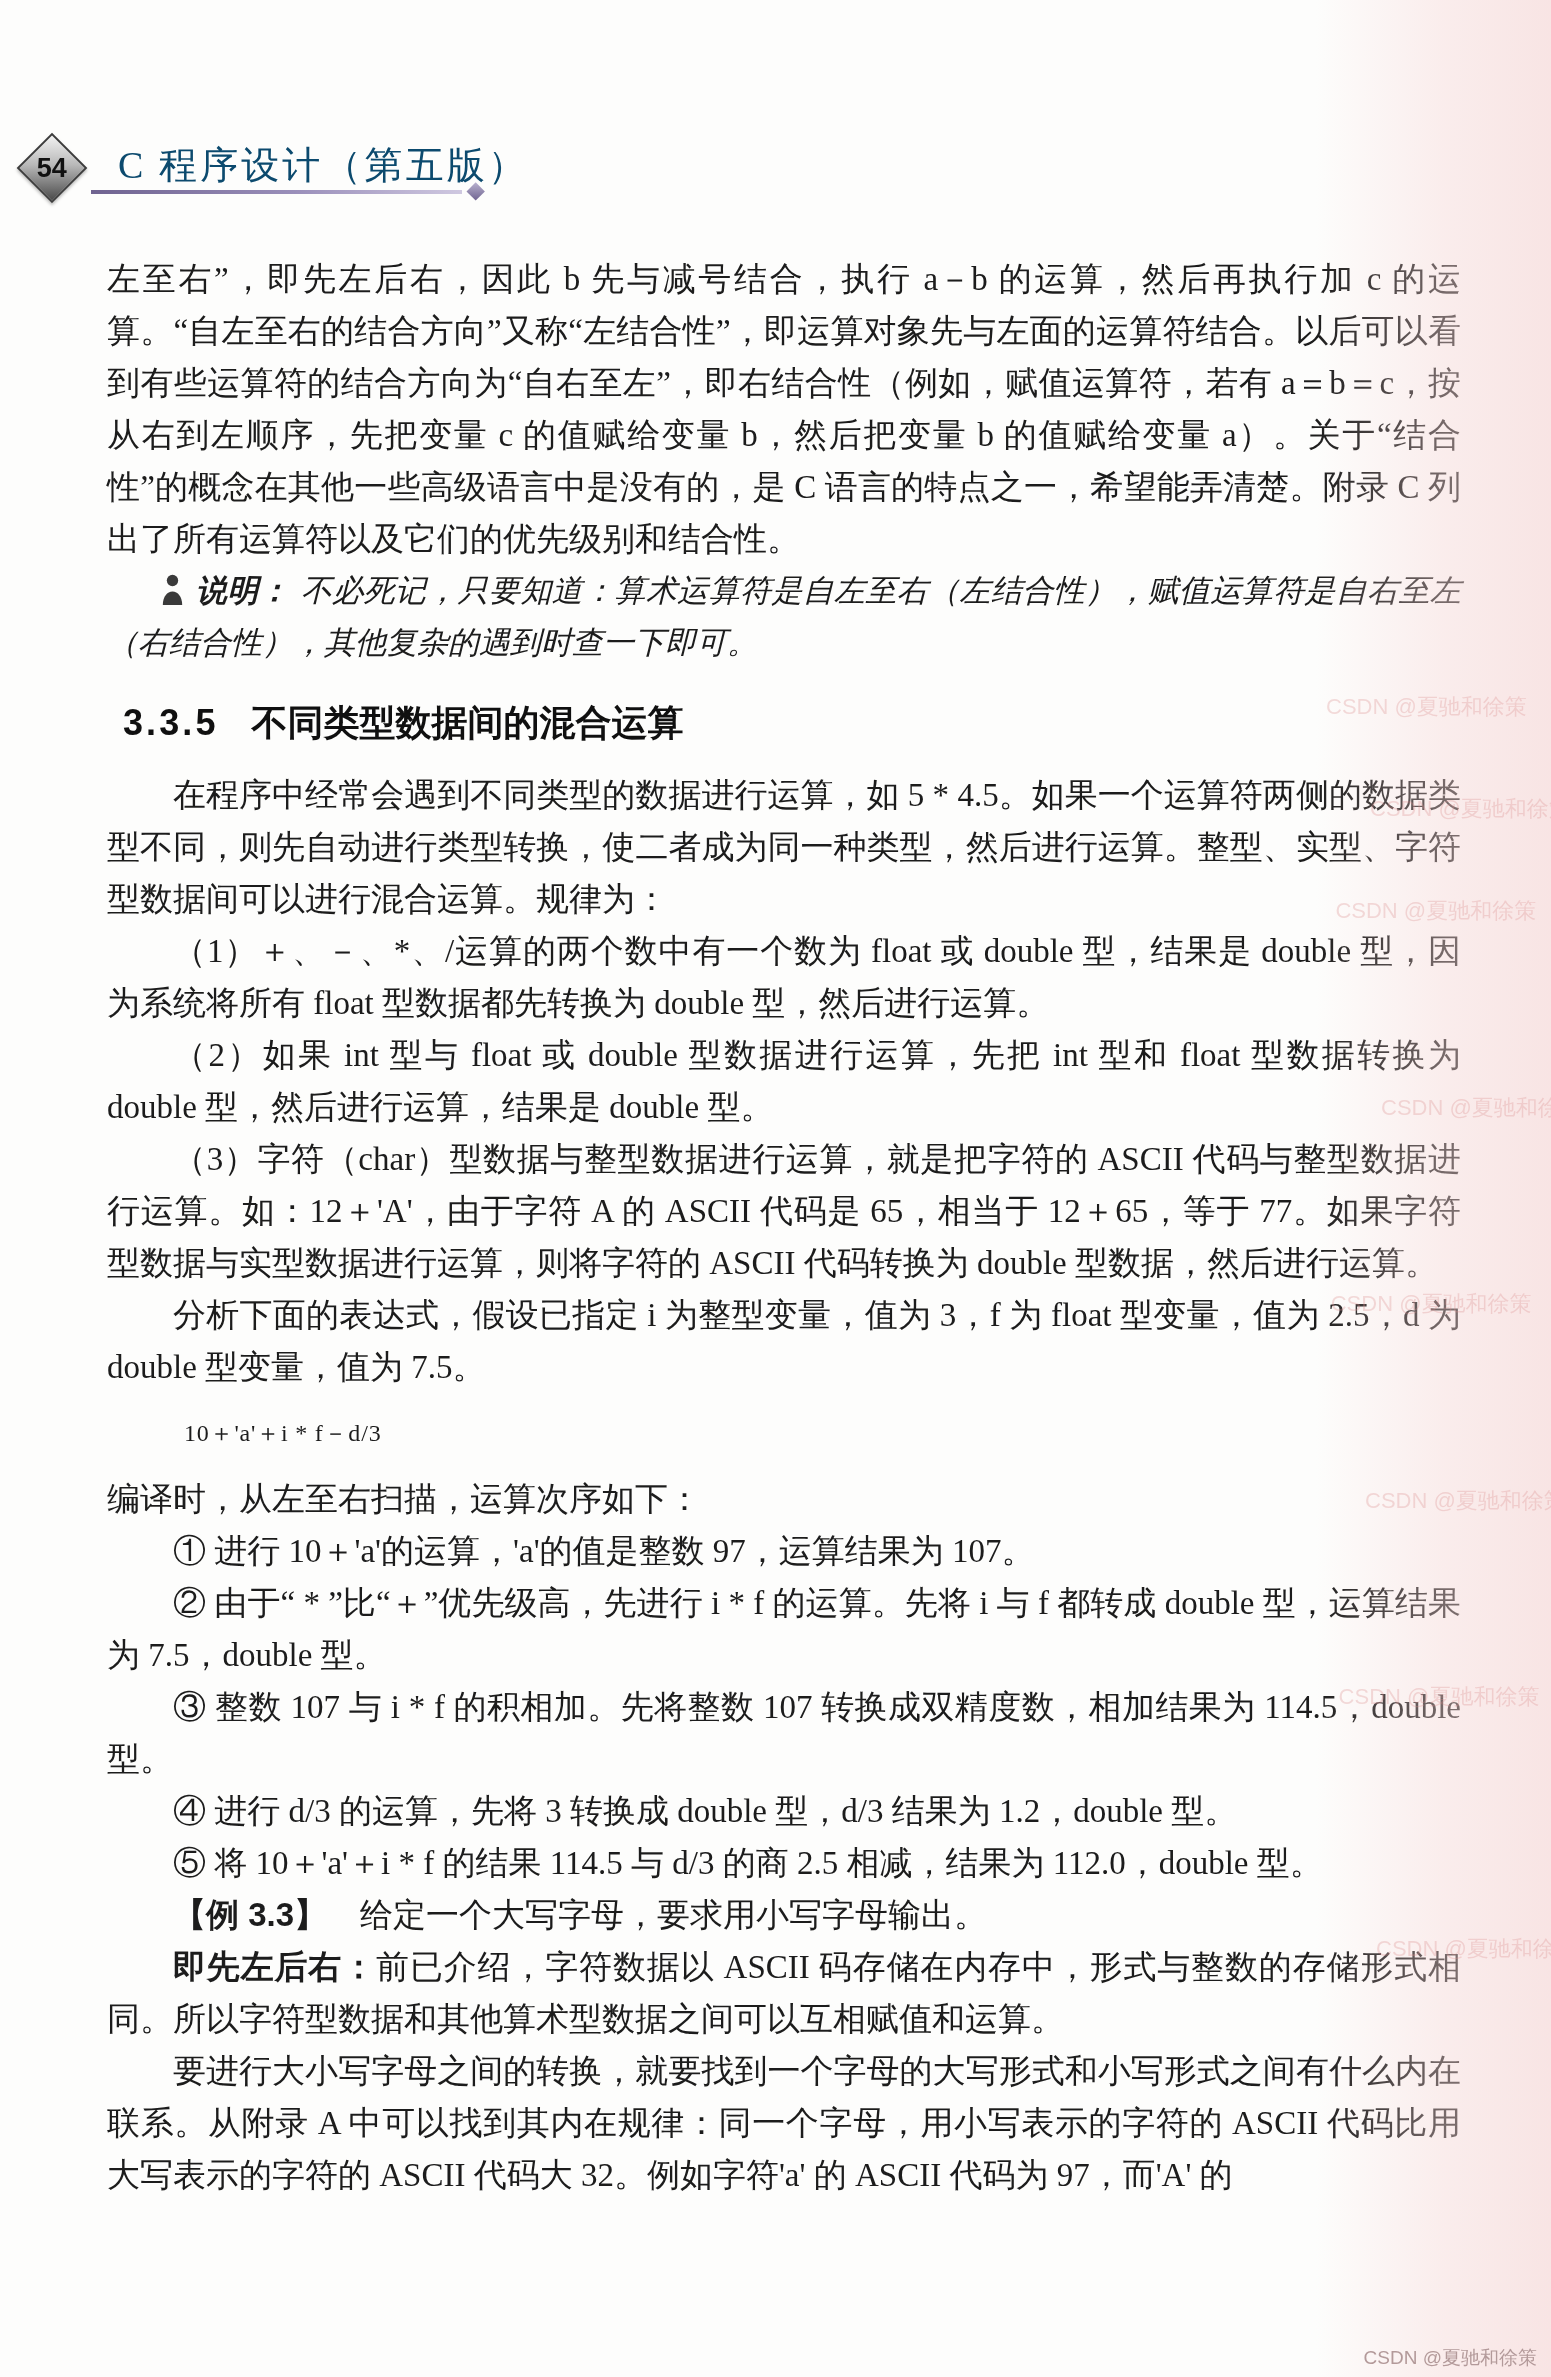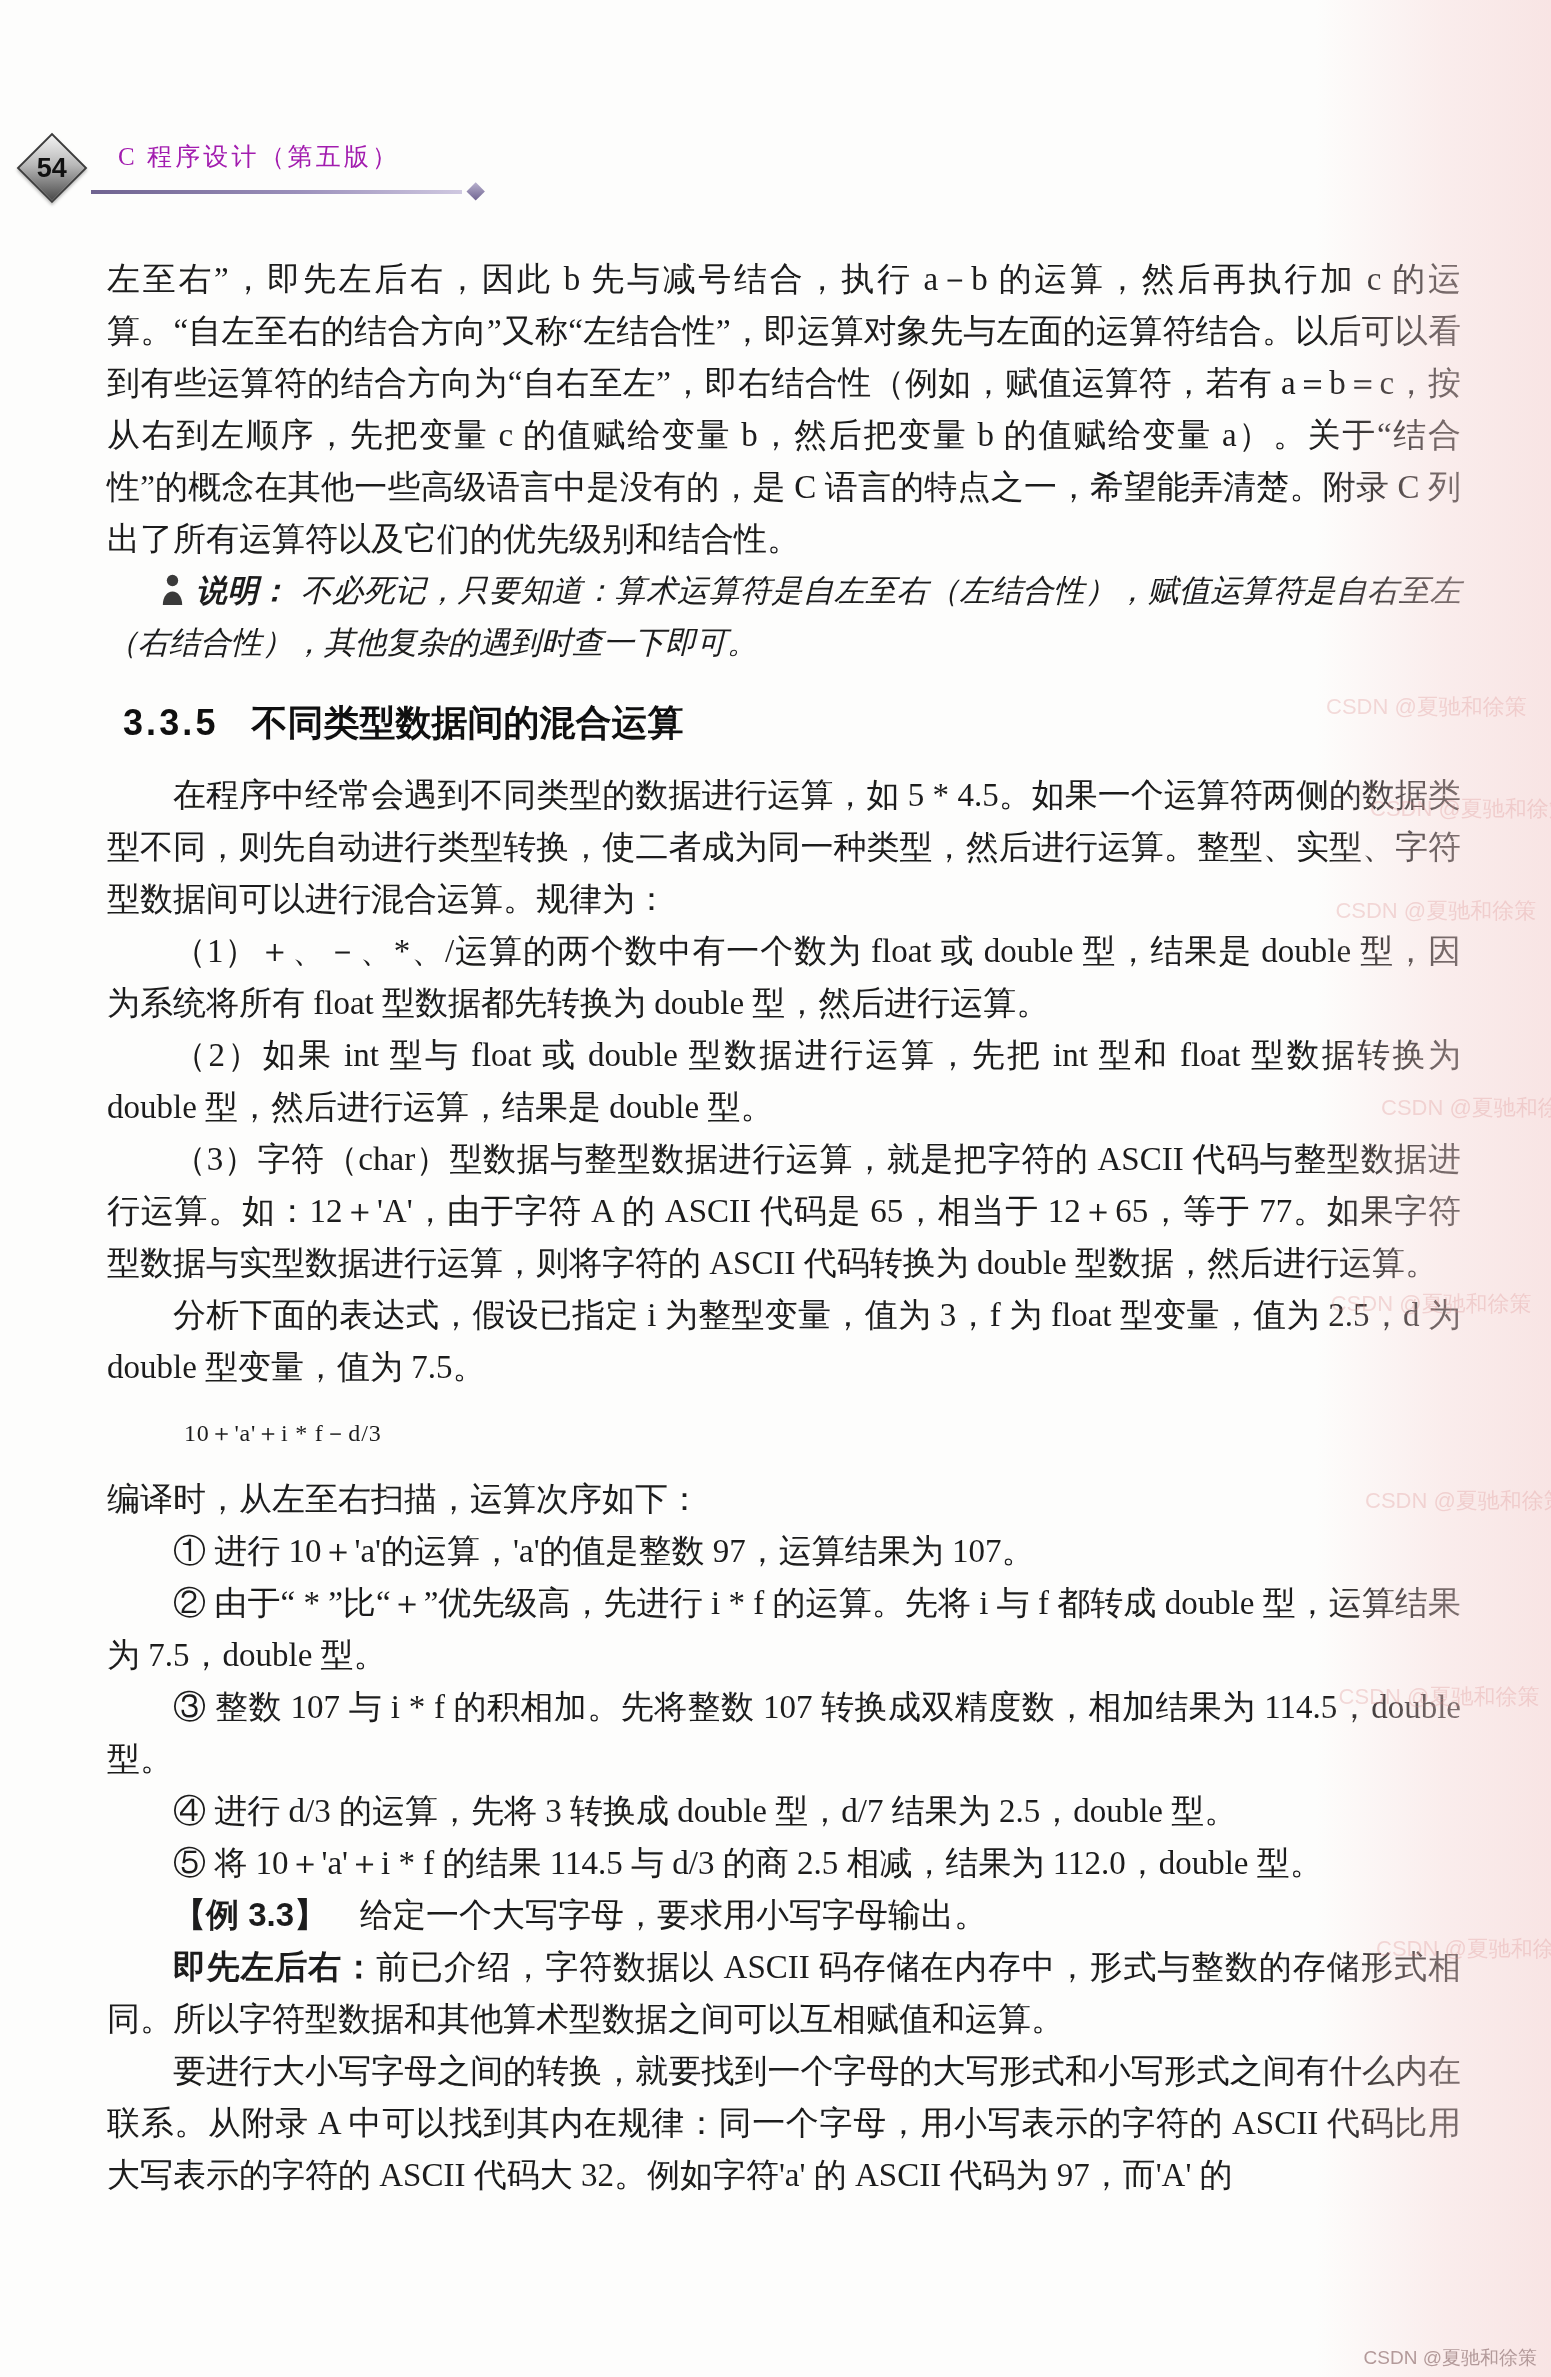--- a/index.html
+++ b/index.html
@@ -24,21 +24,21 @@
     display:flex; align-items:center; justify-content:center;
     box-shadow:1.6px 1.6px 3.1px rgba(0,0,0,.25);
   }
   .badge-num {
     transform:rotate(-45deg);
     font-family:"Liberation Sans","DejaVu Sans",sans-serif;
     font-weight:bold; font-size:27px; color:#111;
   }
   .book-title {
     position:absolute; left:118px; top:1.6px;
-    font-size:25px; letter-spacing:3.1px; color:#a21caf;
+    font-size:38px; letter-spacing:3.1px; color:#0c4a6e;
   }
   .title-rule {
     position:absolute; left:91px; top:52px;
     width:371px; height:3.9px;
     background:linear-gradient(90deg,#6f6390 0%,#9a8fba 55%,#cfc8e0 100%);
   }
   .rule-diamond {
     position:absolute; right:-20.4px; top:-5.5px;
     width:13.4px; height:13.4px;
     transform:rotate(45deg);
@@ -152,21 +152,21 @@
     <p class="para indent">（2）如果 int 型与 float 或 double 型数据进行运算，先把 int 型和 float 型数据转换为 double 型，然后进行运算，结果是 double 型。</p>
     <p class="para indent">（3）字符（char）型数据与整型数据进行运算，就是把字符的 ASCII 代码与整型数据进行运算。如：12＋'A'，由于字符 A 的 ASCII 代码是 65，相当于 12＋65，等于 77。如果字符型数据与实型数据进行运算，则将字符的 ASCII 代码转换为 double 型数据，然后进行运算。</p>
     <p class="para indent">分析下面的表达式，假设已指定 i 为整型变量，值为 3，f 为 float 型变量，值为 2.5，d 为 double 型变量，值为 7.5。</p>
 
     <p class="code">10＋'a'＋i * f－d/3</p>
 
     <p class="para">编译时，从左至右扫描，运算次序如下：</p>
     <p class="para indent">① 进行 10＋'a'的运算，'a'的值是整数 97，运算结果为 107。</p>
     <p class="para indent">② 由于“ * ”比“＋”优先级高，先进行 i * f 的运算。先将 i 与 f 都转成 double 型，运算结果为 7.5，double 型。</p>
     <p class="para indent">③ 整数 107 与 i * f 的积相加。先将整数 107 转换成双精度数，相加结果为 114.5，double 型。</p>
-    <p class="para indent">④ 进行 d/3 的运算，先将 3 转换成 double 型，d/7 结果为 2.5，double 型。</p>
+    <p class="para indent">④ 进行 d/3 的运算，先将 3 转换成 double 型，d/3 结果为 1.2，double 型。</p>
     <p class="para indent">⑤ 将 10＋'a'＋i * f 的结果 114.5 与 d/3 的商 2.5 相减，结果为 112.0，double 型。</p>
 
     <p class="para indent"><span class="bold-lead">【例 3.3】</span><span>　给定一个大写字母，要求用小写字母输出。</span></p>
 
     <p class="para indent"><span class="bold-lead">即先左后右：</span><span>前已介绍，字符数据以 ASCII 码存储在内存中，形式与整数的存储形式相同。所以字符型数据和其他算术型数据之间可以互相赋值和运算。</span></p>
 
     <p class="para indent">要进行大小写字母之间的转换，就要找到一个字母的大写形式和小写形式之间有什么内在联系。从附录 A 中可以找到其内在规律：同一个字母，用小写表示的字符的 ASCII 代码比用大写表示的字符的 ASCII 代码大 32。例如字符'a' 的 ASCII 代码为 97，而'A' 的</p>
 
   </main>
 

